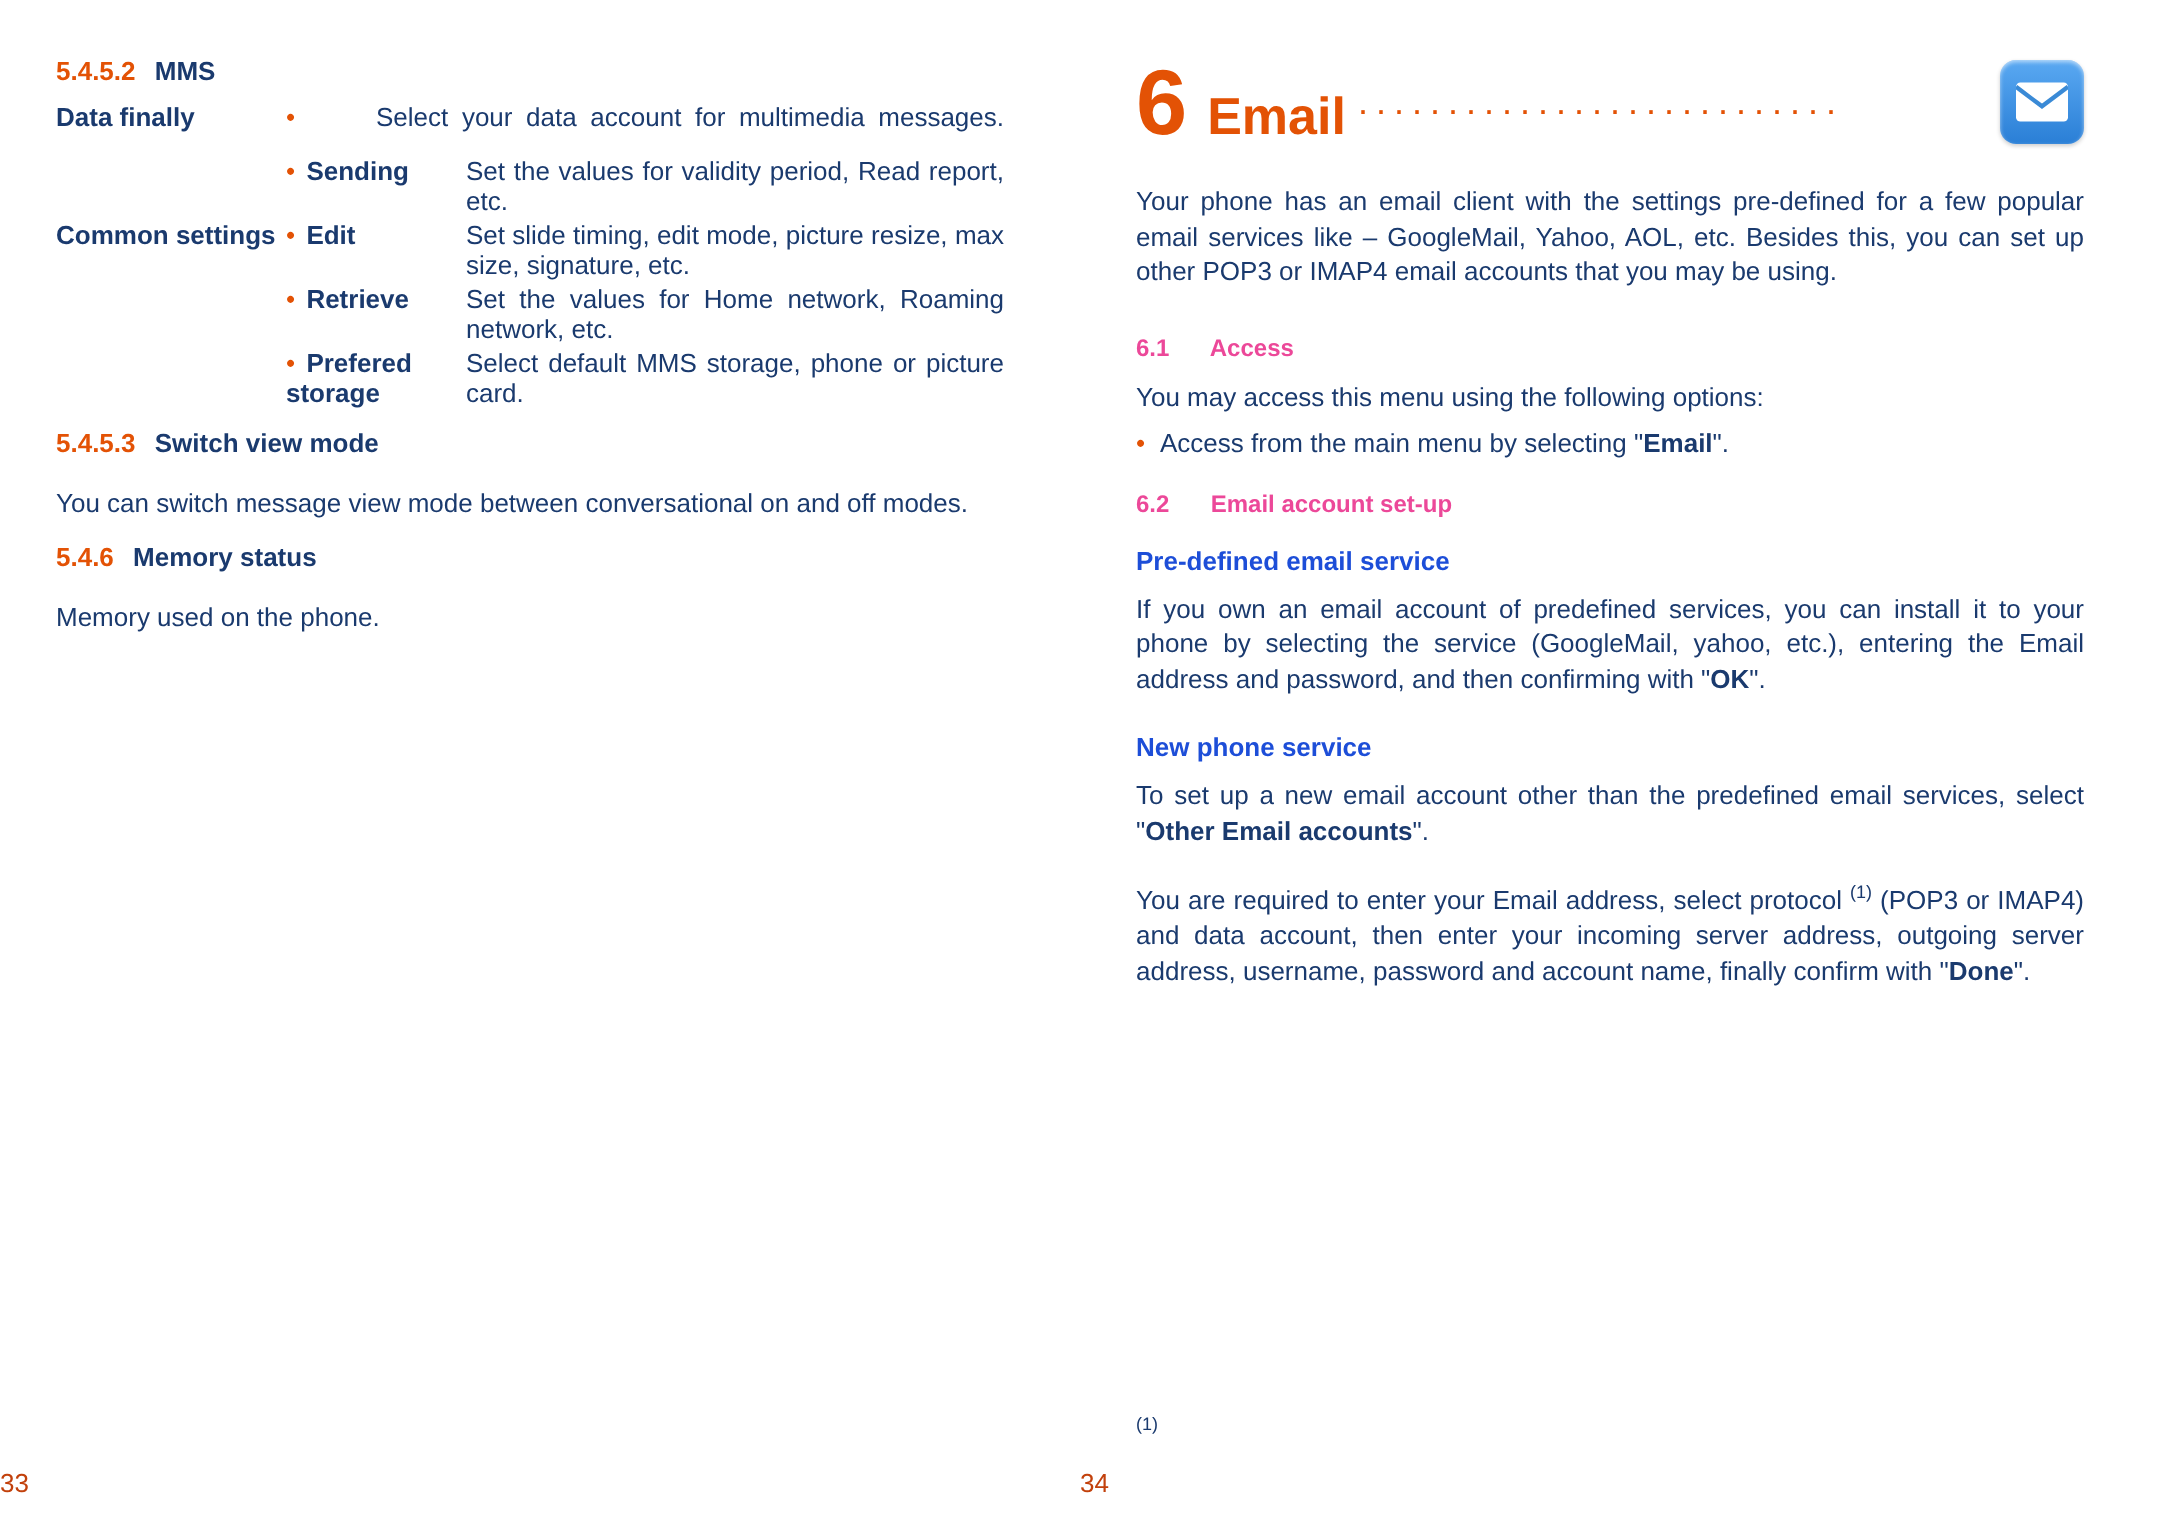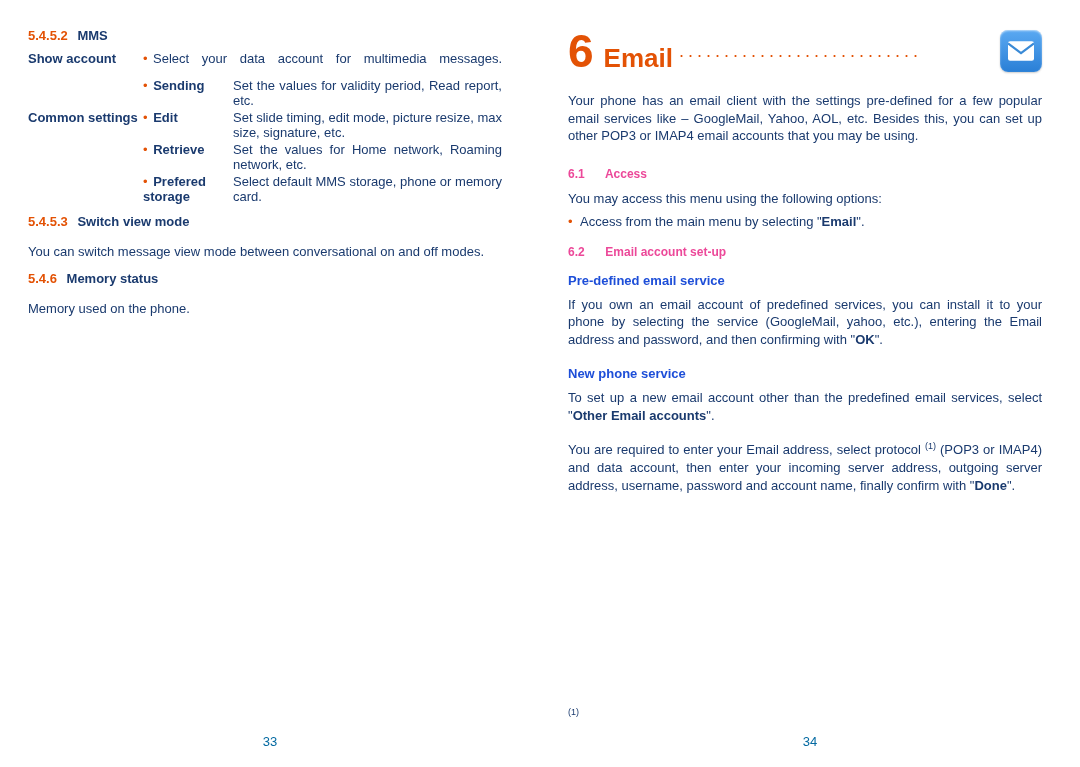--- a/index.html
+++ b/index.html
@@ -33,22 +33,22 @@
   .col-label { font-weight: bold; width: 115px; flex-shrink: 0; }
   .col-sub { width: 90px; flex-shrink: 0; }
   .col-sub .bullet { color: #e35205; margin-right: 2px; }
   .col-desc { flex: 1; text-align: justify; }
   .para { margin: 6px 0 10px 0; text-align: justify; line-height: 1.35; }
   .para-sp { margin: 4px 0; }
   .page-num {
     position: absolute;
     bottom: 18px;
     left: 0; right: 0;
-    text-align: center;
-    color: #0369a1;
+    text-align: left;
+    color: #c2410c;
   }
   .chapter-row {
     display: flex;
     align-items: baseline;
     margin-bottom: 12px;
   }
   .chapter-num {
     color: #e35205;
     font-size: 46px;
     font-weight: bold;
@@ -85,33 +85,33 @@
     font-weight: bold;
     margin: 12px 0 6px 0;
   }
   .h2 .snum { display:inline-block; width: 34px; }
   .h3 { font-weight: bold; color: #1d4ed8; margin: 8px 0 2px 0; }
   .bullet-line { display:flex; }
   .bullet-line .b { color:#e35205; width:12px; flex-shrink:0; }
   .footnote { font-size: 11px; display:flex; margin-top: auto; margin-bottom: 30px; }
   .footnote .fn { width: 20px; flex-shrink:0; }
   .sup { font-size: 9px; vertical-align: super; }
-  .data-account-desc { text-align: justify; text-align-last: justify; }
+  .data-account-desc { text-align: justify; text-align-last: justify; margin-left: 35px; }
 </style>
 </head>
 <body>
 
 <div class="page">
   <div class="h-sub">
     <span class="num">5.4.5.2</span>
     <span>MMS</span>
   </div>
 
   <div class="row">
-    <div class="col-label">Show account</div>
+    <div class="col-label">Data finally</div>
     <div style="flex:1">
       <div style="display:flex">
         <span class="orange" style="width:10px">•</span>
         <span class="col-desc data-account-desc">Select your data account for multimedia messages.</span>
       </div>
     </div>
   </div>
 
   <div style="height:10px"></div>
 
@@ -126,21 +126,21 @@
     <div class="col-desc">Set slide timing, edit mode, picture resize, max size, signature, etc.</div>
   </div>
   <div class="row">
     <div class="col-label"></div>
     <div class="col-sub"><span class="bullet orange">•</span> <span class="bold">Retrieve</span></div>
     <div class="col-desc">Set the values for Home network, Roaming network, etc.</div>
   </div>
   <div class="row">
     <div class="col-label"></div>
     <div class="col-sub"><span class="bullet orange">•</span> <span class="bold">Prefered storage</span></div>
-    <div class="col-desc">Select default MMS storage, phone or memory card.</div>
+    <div class="col-desc">Select default MMS storage, phone or picture card.</div>
   </div>
 
   <div style="height:8px"></div>
   <div class="h-sub">
     <span class="num">5.4.5.3</span>
     <span>Switch view mode</span>
   </div>
   <div class="para">You can switch message view mode between conversational on and off modes.</div>
 
   <div class="h-sub">

